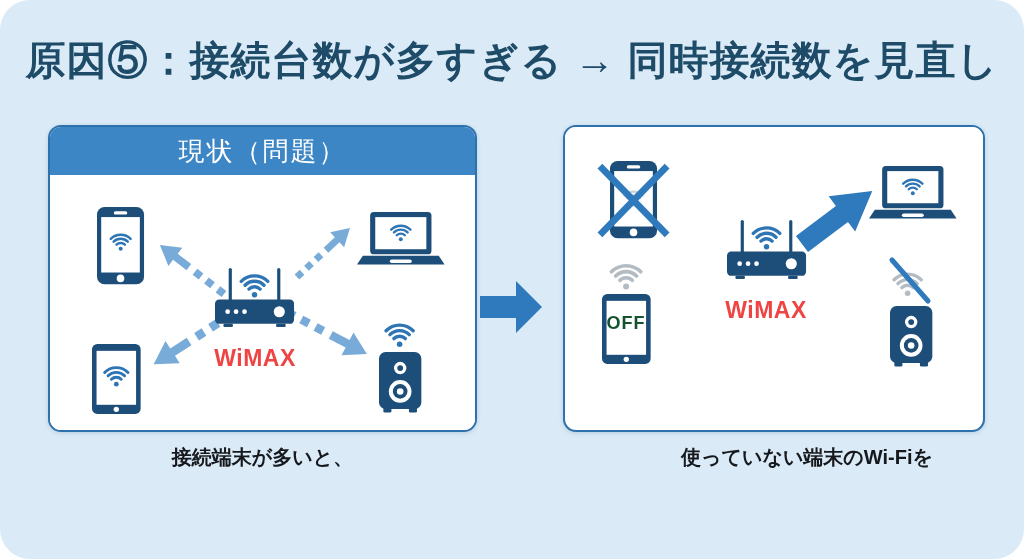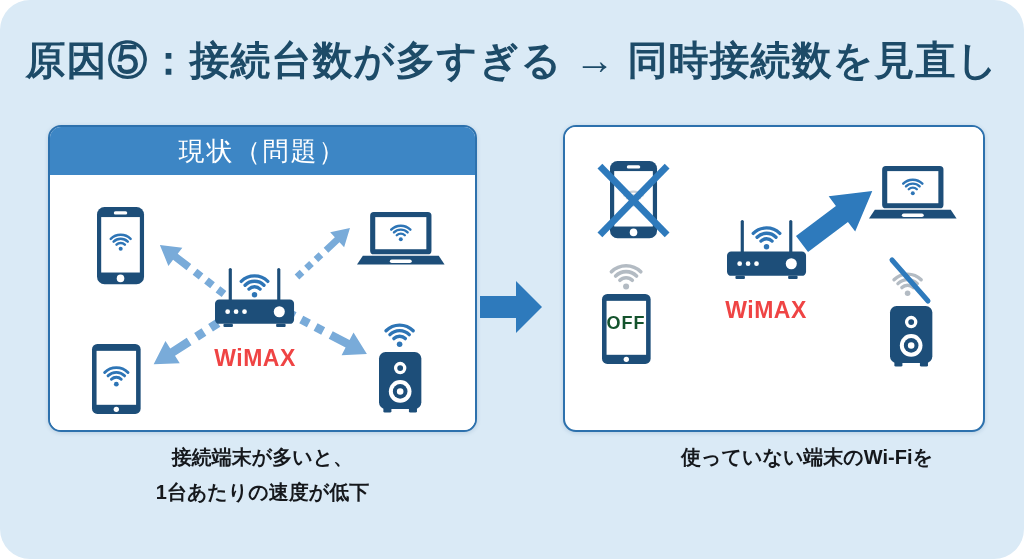--- a/index.html
+++ b/index.html
@@ -158,18 +158,17 @@
         <line x1="327" y1="133" x2="363" y2="174" stroke="#2e7abc" stroke-width="5" stroke-linecap="round"></line>
         <use href="#speaker" transform="translate(325,179) scale(0.73)"></use>
       </svg>
       <div class="wimax-label wimax-right">WiMAX</div>
       <div class="off-label">OFF</div>
     </div>
   </div>
 
   <div class="caption caption-left">
     <div>接続端末が多いと、</div>
-    <div>1台あたりの速度が低下</div>
   </div>
   <div class="caption caption-right">
     <div>使っていない端末のWi-Fiを</div>
   </div>
 </div>
 
 </body></html>

